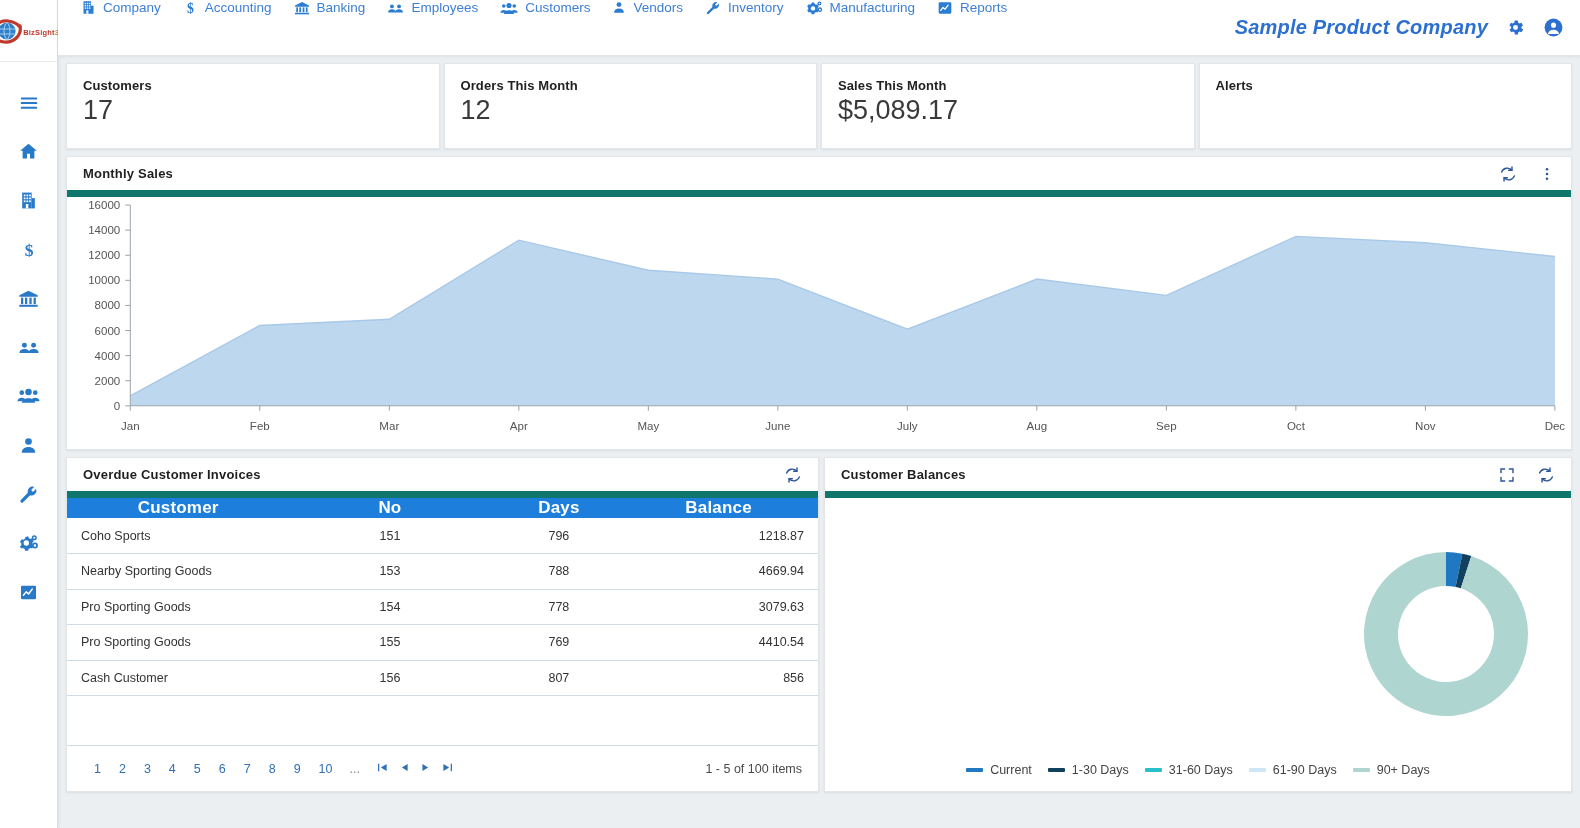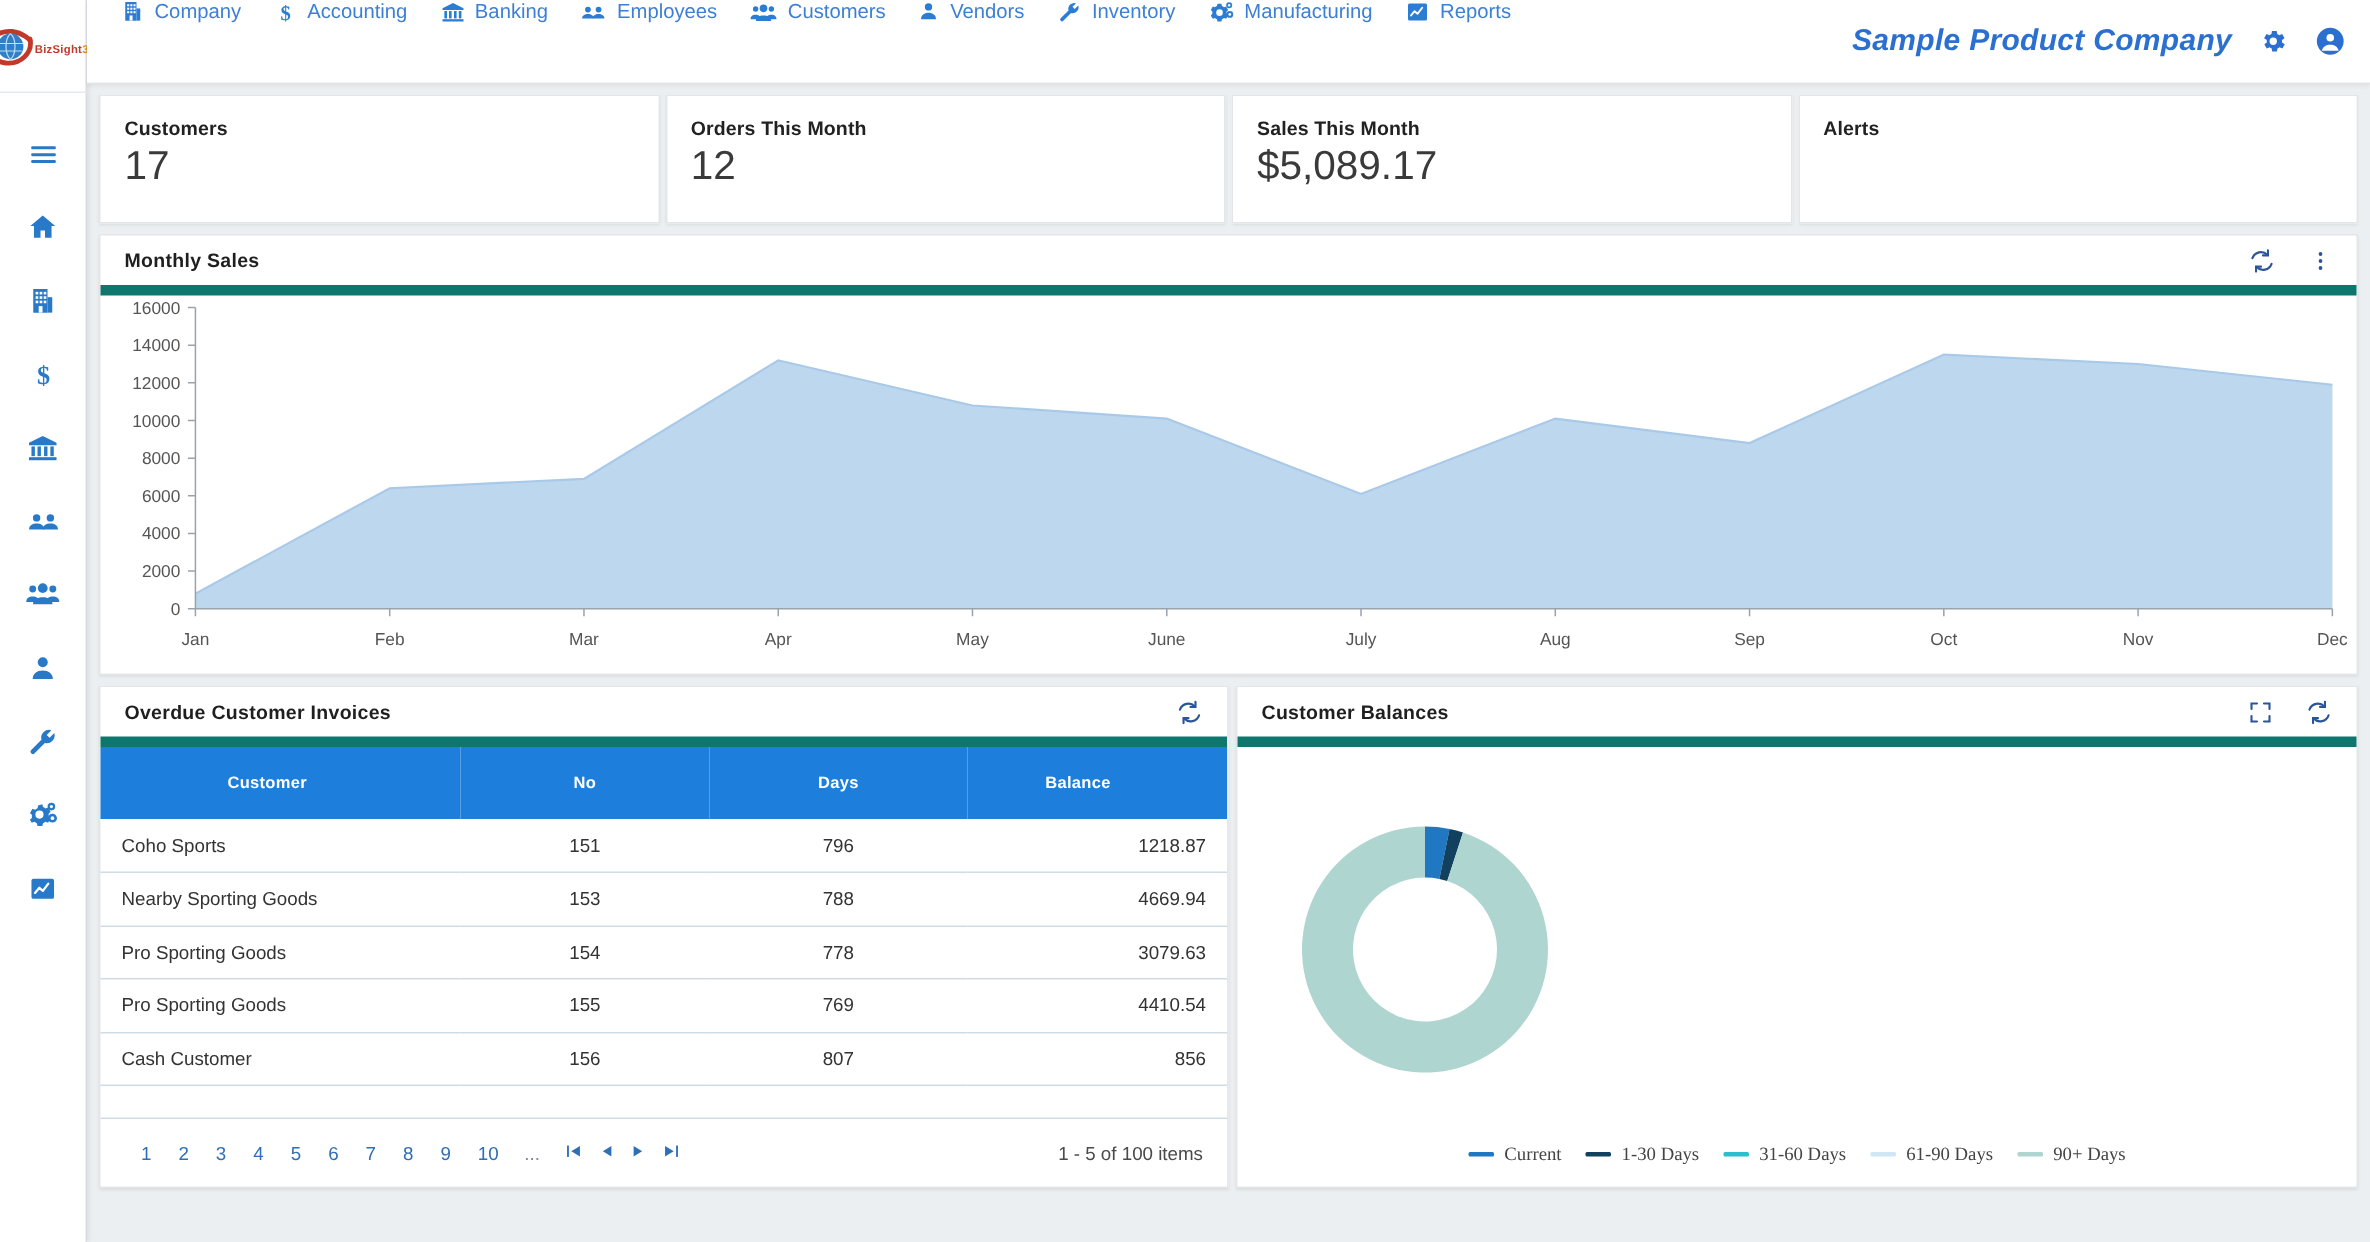--- a/index.html
+++ b/index.html
@@ -106,22 +106,22 @@
     background: #fff; border: 1px solid #e3e6e9;
     box-shadow: 0 1px 2px rgba(0,0,0,.08);
     display: flex; flex-direction: column;
   }
   .panel-left { width: 753px; flex: 0 0 753px; }
   .panel-right { flex: 1 1 auto; }
 
   
   .tbl { width: 100%; border-collapse: collapse; table-layout: fixed; }
   .tbl thead th {
-    background: #1d7fdb; color: #fff; font-size: 11px; font-weight: bold;
-    height: 48px; text-align: center; letter-spacing: .2px;
+    background: #1d7fdb; color: #fff; font-size: 17px; font-weight: bold;
+    height: 20px; text-align: center; letter-spacing: .2px;
   }
   .tbl tbody td {
     font-size: 12.5px; color: #333; height: 35.5px;
     border-bottom: 1px solid #cfdce6; padding: 0 14px;
   }
   .tbl tbody tr:first-child td { border-top: none; }
   .c-name { text-align: left; }
   .c-no, .c-days { text-align: center; }
   .c-bal { text-align: right; }
   .tbl thead th.c-name { padding-right: 18px; }
@@ -134,21 +134,21 @@
   .pager a {
     color: #2f6fb5; font-size: 12.5px; text-decoration: none;
     padding: 0 9px; cursor: pointer;
   }
   .pager .ellipsis { color: #7a8894; padding: 0 8px; font-size: 12.5px; }
   .pg-arrows { display: flex; align-items: center; gap: 2px; margin-left: 4px; }
   .pg-arrows span { color: #2f6fb5; font-size: 11px; padding: 0 5px; cursor: pointer; }
   .pg-info { margin-left: auto; font-size: 12.5px; color: #4a4a4a; }
 
   
-  .donut-body { flex: 1 1 auto; position: relative; display: flex; align-items: center; justify-content: flex-start; font-family: Liberation Serif, serif; }
+  .donut-body { flex: 1 1 auto; position: relative; display: flex; align-items: center; justify-content: flex-end; }
   .donut-wrap { position: relative; margin-top: -18px; }
   .legend {
     position: absolute; bottom: 14px; left: 0; right: 0;
     display: flex; align-items: center; justify-content: center; gap: 16px;
   }
   .lg-item { display: flex; align-items: center; gap: 7px; }
   .lg-bar { width: 17px; height: 3.5px; border-radius: 1px; display: inline-block; }
   .lg-lb { font-size: 12.5px; color: #444; white-space: nowrap; }
 </style>
 </head>

